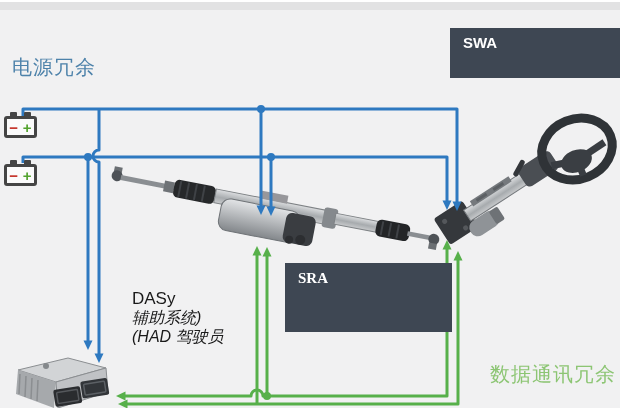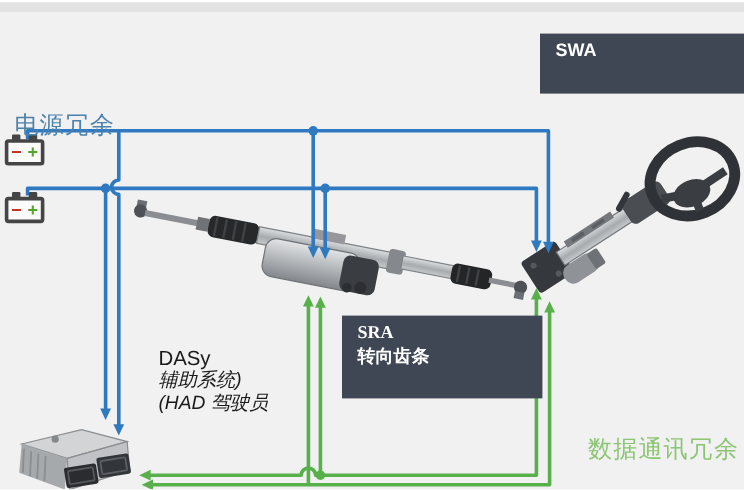--- a/index.html
+++ b/index.html
@@ -15,21 +15,20 @@
 
   .blue-line{stroke:var(--blue,#2e79c0);stroke-width:3;fill:none;stroke-linejoin:round;stroke-linecap:butt;}
   .green-line{stroke:var(--green,#57b04a);stroke-width:3;fill:none;stroke-linejoin:round;stroke-linecap:butt;}
   .blue-fill{fill:var(--blue,#2e79c0);}
   .green-fill{fill:var(--green,#57b04a);}
 
   .label-teal{
     position:absolute;left:12px;top:54px;
     font-family:"DejaVu Serif", serif;font-size:20px;letter-spacing:1px;
     color:var(--teal,#4d82aa);
-    margin-top:37px;
   }
   .label-green{
     position:absolute;left:490px;top:361px;
     font-family:"DejaVu Serif", serif;font-size:20px;letter-spacing:1px;
     color:var(--greentext,#8cc573);
     text-align:center;
   }
   .dark-box{
     position:absolute;background:var(--boxbg,#3e4753);color:var(--boxtext,#ffffff);
     font-weight:bold;font-size:15px;line-height:20px;
@@ -202,21 +201,20 @@
 
   <div class="label-teal">电源冗余</div>
   <div class="label-green">数据通讯冗余</div>
 
   <div class="dark-box swa-box">
     <div>SWA</div>
   </div>
 
   <div class="dark-box sra-box">
     <div>SRA</div>
-    <div>转向齿条</div>
   </div>
 
   <div class="dasy">
     <div class="t">DASy</div>
     <div class="s">辅助系统)</div>
     <div class="s">(HAD 驾驶员</div>
   </div>
 </div>
 
 </body></html>

